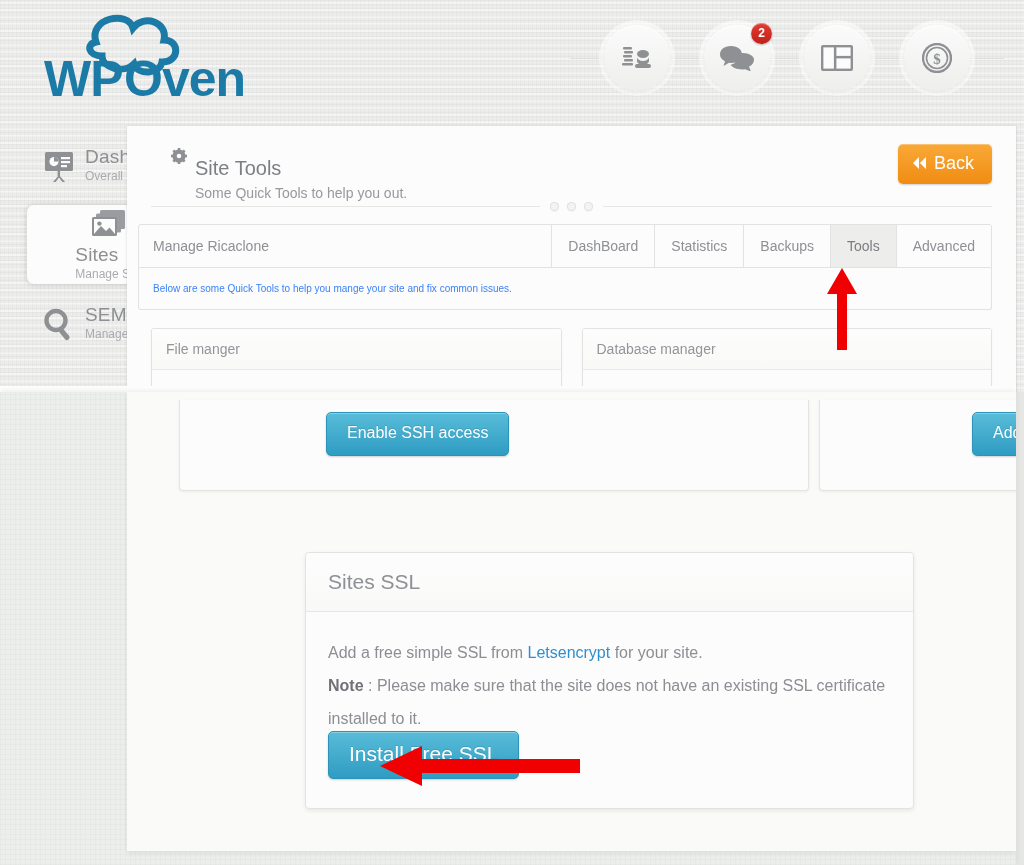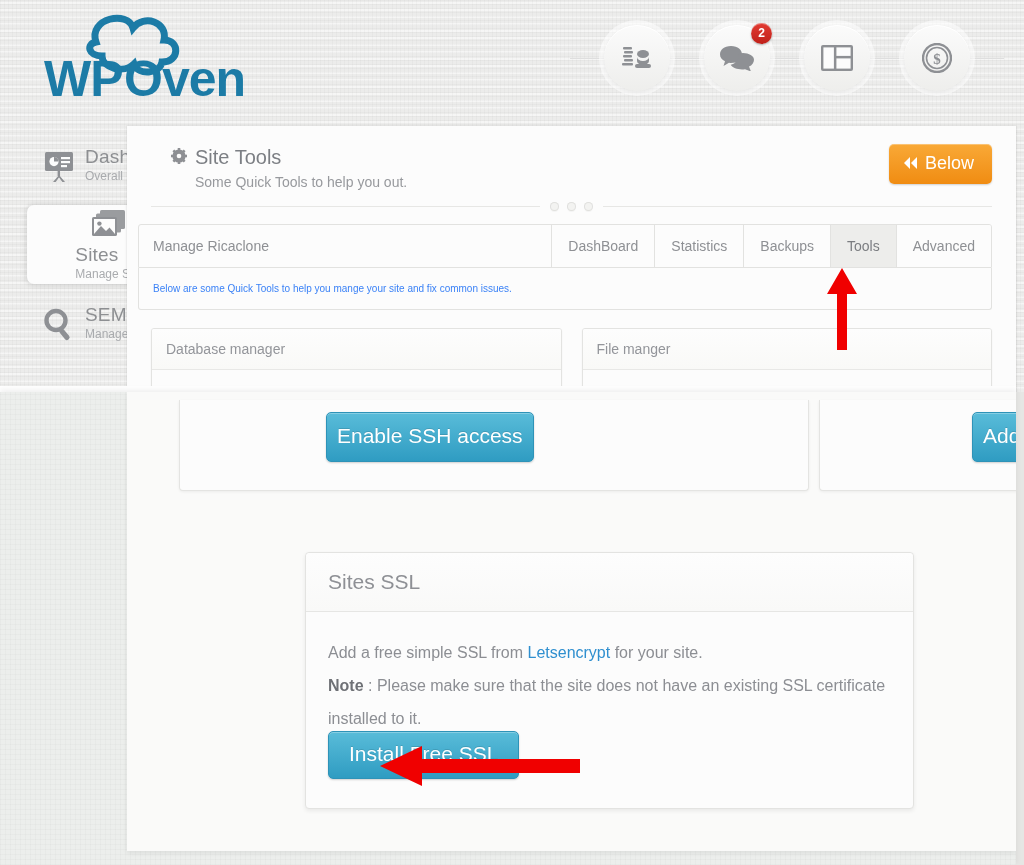--- a/index.html
+++ b/index.html
@@ -58,21 +58,21 @@
   .side-txt{padding-left:6px;}
   .side-title{font-size:19px;color:#8d8f92;line-height:20px;letter-spacing:.2px;}
   .side-sub{font-size:12px;color:#a9abae;line-height:15px;margin-top:2px;}
 
   
   .main-card{
     position:absolute;left:127px;top:126px;width:889px;height:266px;
     background:#fcfcfc;
     box-shadow:0 1px 3px rgba(0,0,0,0.10), 0 0 0 1px rgba(0,0,0,0.02);
   }
-  .card-head{position:relative;padding:20px 24px 0 68px;}
+  .card-head{position:relative;padding:31px 24px 0 68px;}
   .gear-ico{position:absolute;left:44px;top:22px;}
   .card-title{font-size:20px;color:#7c7f84;line-height:22px;}
   .card-sub{font-size:14px;color:#97999d;margin-top:6px;margin-left:-56px;padding-left:56px;}
   .btn-back{
     position:absolute;right:24px;top:18px;
     background:linear-gradient(180deg,#f9a937 0%,#f08c12 100%);
     color:#fff;font-size:18px;border:0;border-radius:5px;
     padding:9px 18px 10px 15px;cursor:pointer;
     box-shadow:0 1px 2px rgba(0,0,0,0.18), inset 0 1px 0 rgba(255,255,255,0.3);
     display:flex;align-items:center;gap:7px;
@@ -128,21 +128,21 @@
     box-shadow:0 1px 3px rgba(0,0,0,0.06);
   }
   .panel-cron{
     position:absolute;left:692px;top:8px;width:324px;height:90px;
     background:#fcfcfc;border:1px solid #e4e4e2;border-top:0;border-radius:0 0 4px 4px;
     box-shadow:0 1px 3px rgba(0,0,0,0.06);
   }
   .btn-blue{
     background:linear-gradient(180deg,#59bcd9 0%,#2f9cc2 100%);
     border:1px solid #2e93b8;border-radius:5px;color:#ffffff;
-    font-size:21px;padding:11px 10px 13px;cursor:pointer;
+    font-size:16px;padding:11px 20px 13px;cursor:pointer;
     box-shadow:0 1px 2px rgba(0,0,0,0.18), inset 0 1px 0 rgba(255,255,255,0.28);
     text-shadow:0 -1px 0 rgba(0,0,0,0.12);
     display:inline-block;
   }
   .btn-ssh{position:absolute;left:146px;top:12px;}
   .btn-cron{position:absolute;left:152px;top:12px;}
 
   .panel-ssl{
     position:absolute;left:178px;top:160px;width:607px;height:255px;
     background:#fcfcfc;border:1px solid #e3e3e1;border-radius:4px;
@@ -317,21 +317,21 @@
 
     <button class="btn-back">
       <span>
         <svg width="14" height="12" viewBox="0 0 14 12">
             <g fill="#fff">
               <path d="M6 0 L6 12 L0 6 Z"></path>
               <path d="M13 0 L13 12 L7 6 Z"></path>
             </g>
           </svg>
       </span>
-      <span>Below</span>
+      <span>Back</span>
     </button>
 
     <div class="divider-row">
       <div class="div-line"></div>
       <div class="dots">
         <div class="dot"></div>
         <div class="dot"></div>
         <div class="dot"></div>
       </div>
       <div class="div-line"></div>
@@ -344,25 +344,25 @@
         <div class="tab">Statistics</div>
         <div class="tab">Backups</div>
         <div class="tab active">Tools</div>
         <div class="tab">Advanced</div>
       </div>
       <div class="tabs-body">Below are some Quick Tools to help you mange your site and fix common issues.</div>
     </div>
 
     <div class="subpanels">
       <div class="subpanel">
+        <div class="subpanel-head">File manger</div>
+        <div class="subpanel-body"></div>
+      </div>
+      <div class="subpanel">
         <div class="subpanel-head">Database manager</div>
-        <div class="subpanel-body"></div>
-      </div>
-      <div class="subpanel">
-        <div class="subpanel-head">File manger</div>
         <div class="subpanel-body"></div>
       </div>
     </div>
   </div>
 
   <div class="arrow-up">
     <svg width="32" height="82" viewBox="0 0 32 82">
       <path d="M16 0 L31 26 L21 26 L21 82 L11 82 L11 26 L1 26 Z" fill="#f00000"></path>
     </svg>
   </div>

